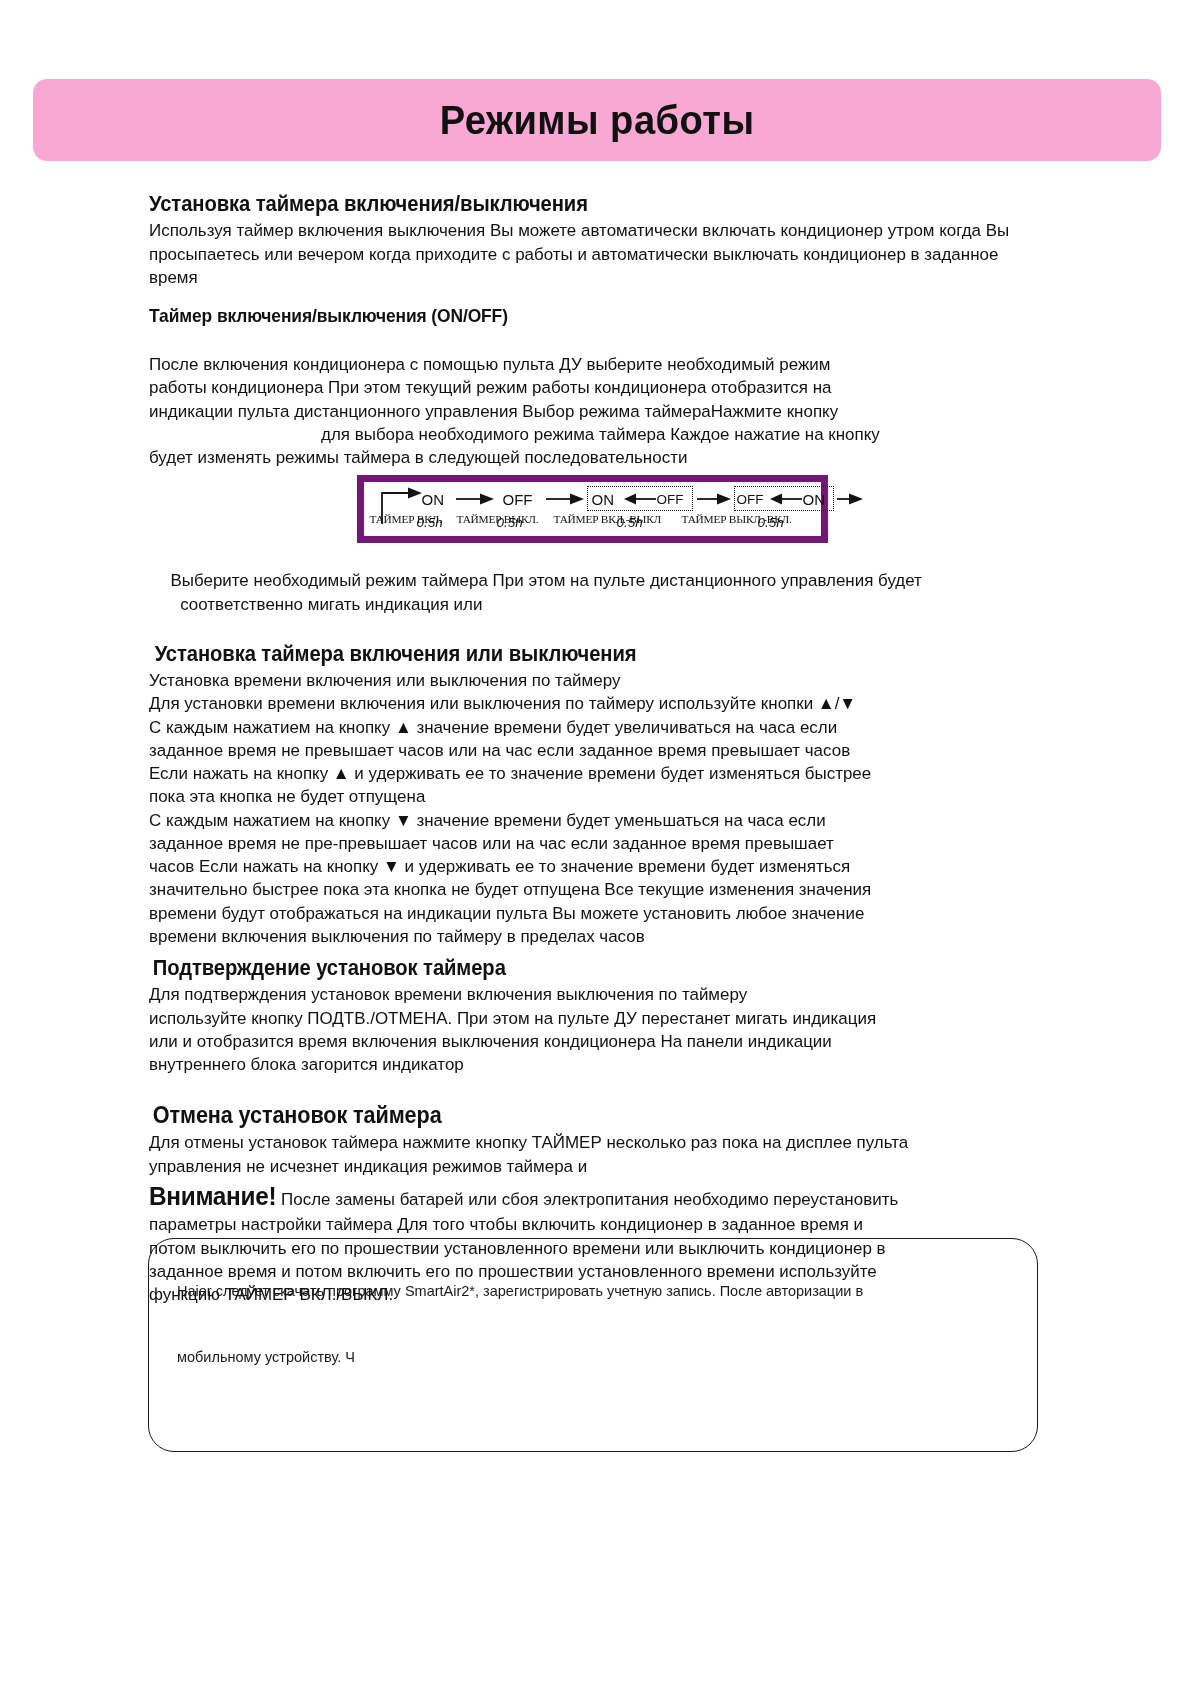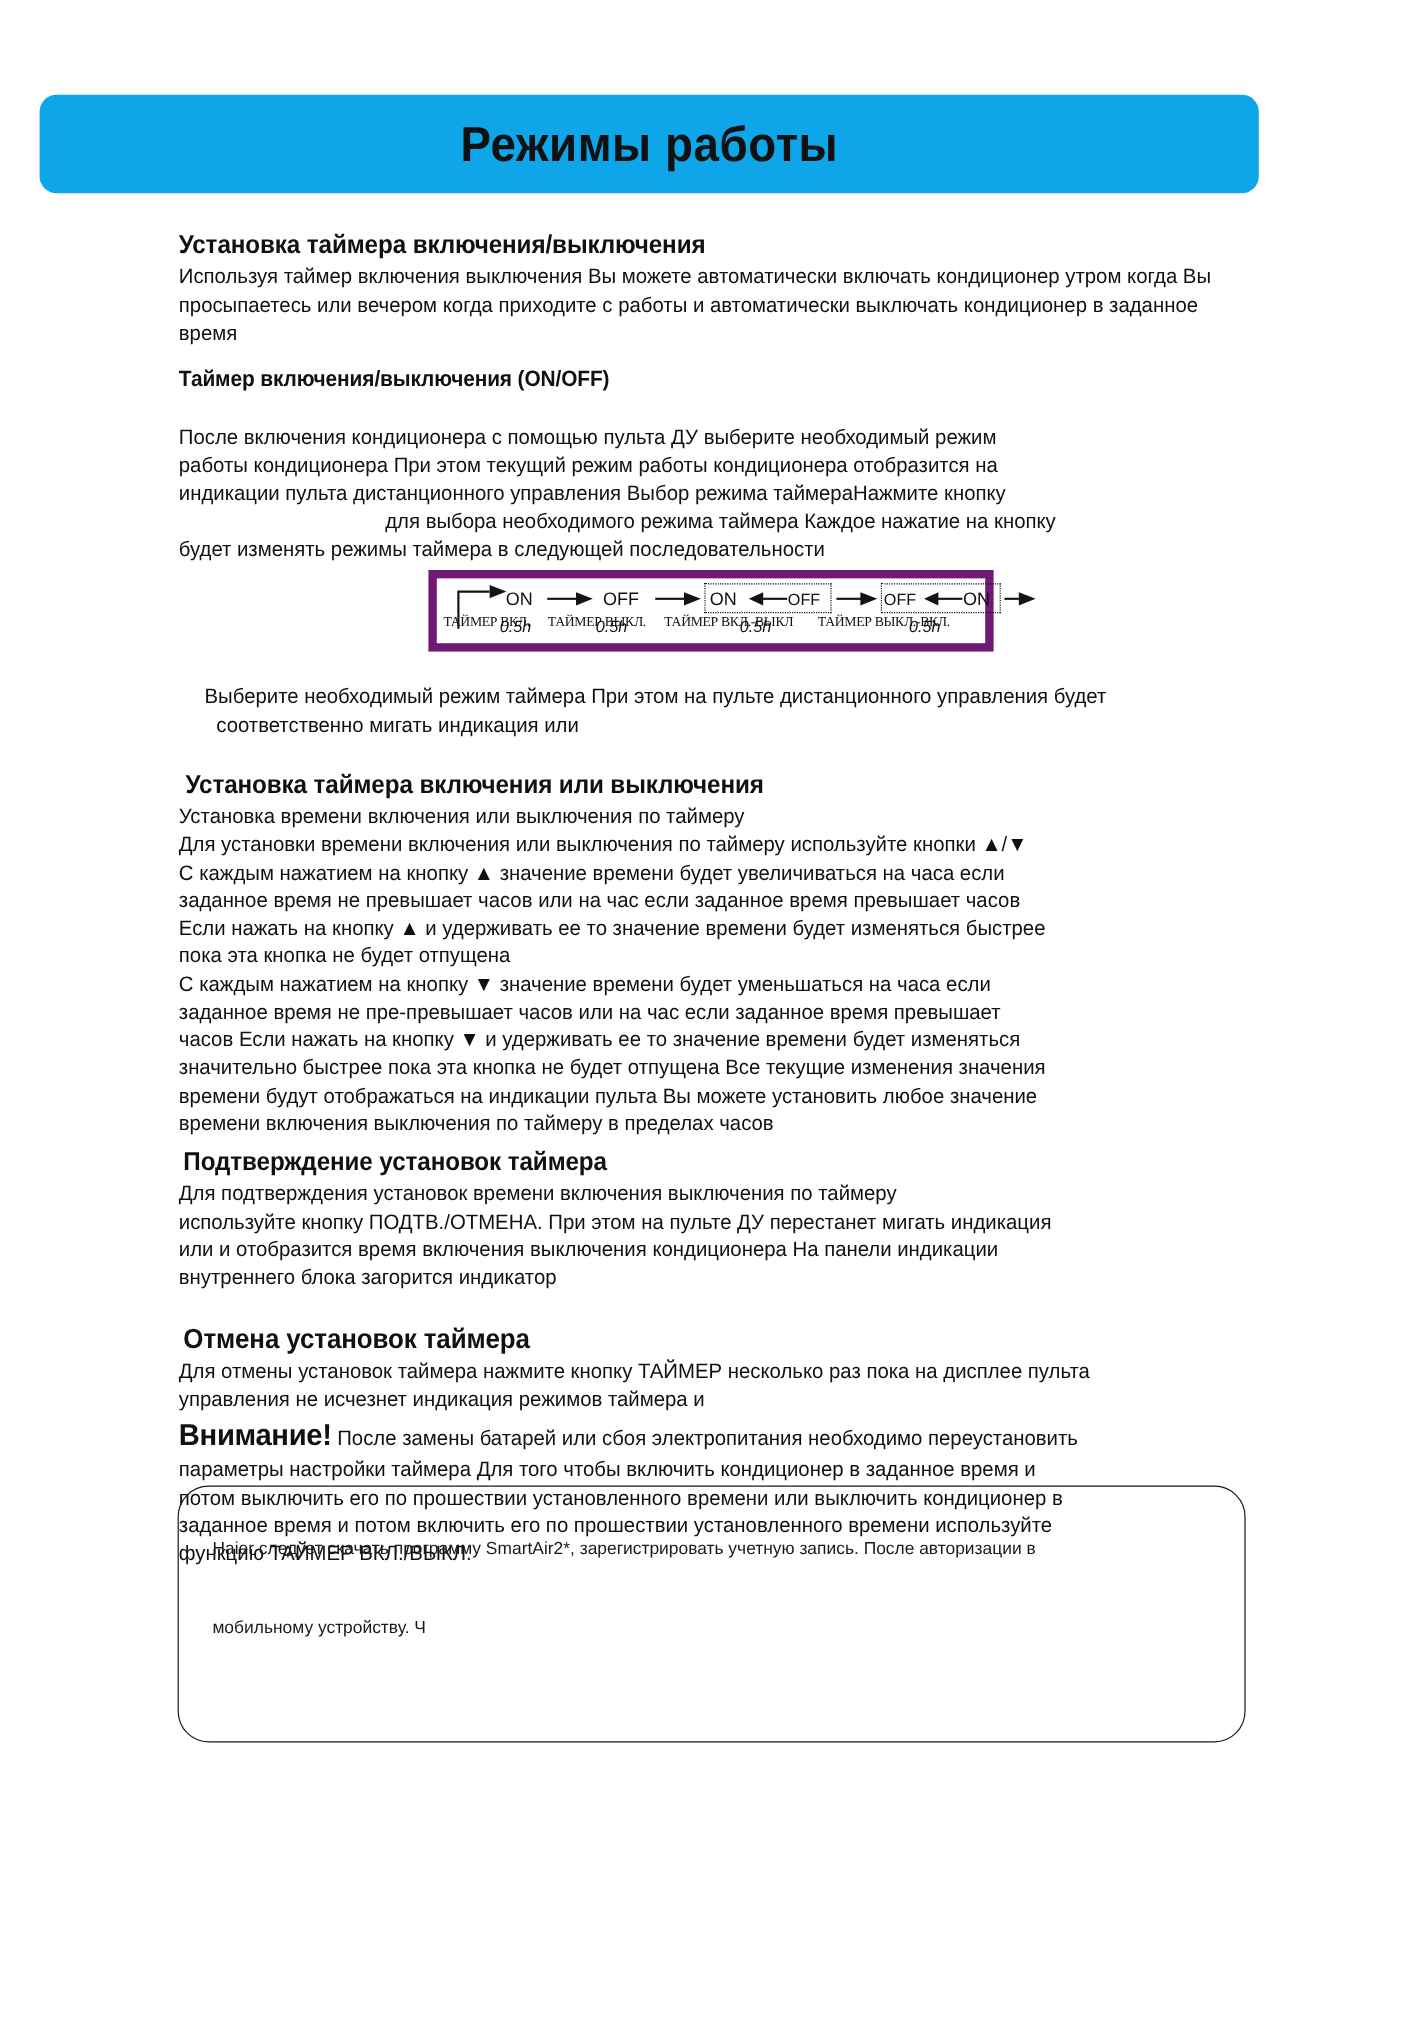--- a/index.html
+++ b/index.html
@@ -23,23 +23,23 @@
     height: 1684px;
     box-sizing: border-box;
     padding: 0;
   }
 
   
   .header-band {
     position: absolute;
     left: 33px;
     top: 79px;
-    width: 1016px;
+    width: 1128px;
     height: 82px;
-    background: #0ea5e9;
+    background: #f9a8d4;
     border-radius: 14px;
     display: flex;
     align-items: center;
     justify-content: center;
     text-align: right;
   }
   .header-title {
     font-size: 41px;
     font-weight: bold;
     letter-spacing: 0.5px;

